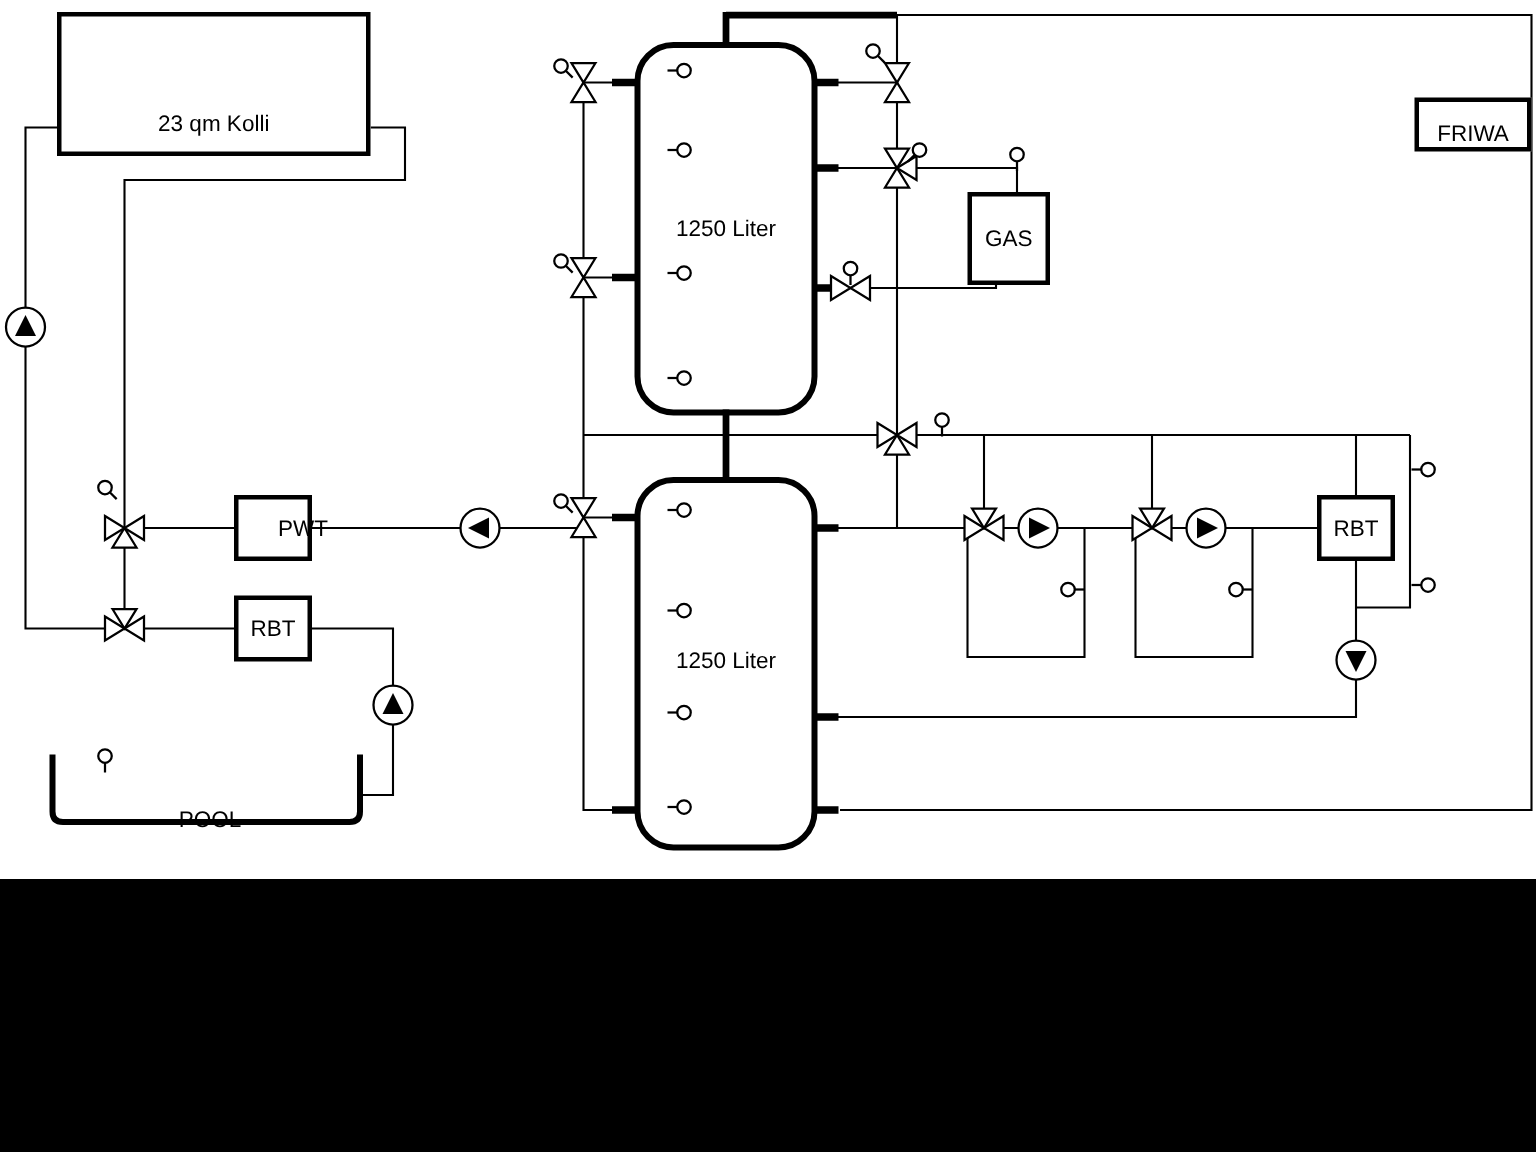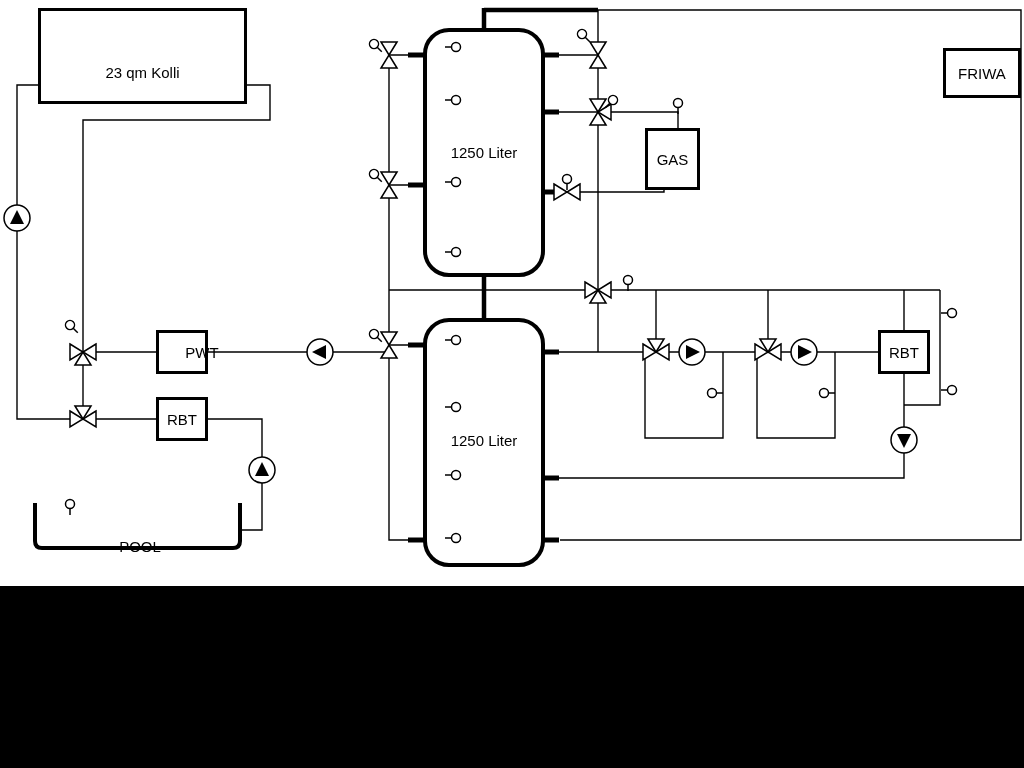--- a/index.html
+++ b/index.html
@@ -8,21 +8,21 @@
   #stage { position:absolute; left:0; top:0; width:1024px; height:768px; background:#fff; }
   svg.canvas { position:absolute; left:0; top:0; }
   .pipe { fill:none; stroke:#000; stroke-width:1.4px; }
   .stub { fill:none; stroke:#000; stroke-width:5px; }
   .mainpipe { fill:none; stroke:#000; stroke-width:4.5px; }
   .tank { fill:#fff; stroke:#000; stroke-width:4px; }
   .pool-shape { fill:none; stroke:#000; stroke-width:4px; }
   .sym { fill:#fff; stroke:#000; stroke-width:1.5px; stroke-linejoin:miter; }
   .box { position:absolute; background:#fff; border:3px solid #000; display:flex;
          align-items:center; justify-content:center; font-size:15px; color:#000; }
-  .box.bottom-label { align-items:flex-end; padding-bottom:20px; }
+  .box.bottom-label { align-items:flex-end; padding-bottom:10px; }
   .label { position:absolute; font-size:15px; color:#000; text-align:center; }
   #black-bar { position:absolute; left:0; top:586px; width:1024px; height:182px; background:#000; }
 </style>
 </head>
 <body>
 
 <div id="stage">
 
   <svg class="canvas" width="1024" height="586" viewBox="0 0 1024 586">
     <defs>
@@ -243,21 +243,21 @@
   </svg>
 
   <div class="box bottom-label" style="left:38px; top:8px; width:209px; height:96px;">
     <span>23 qm Kolli</span>
   </div>
 
   <div class="box" style="left:645px; top:128px; width:55px; height:62px;">
     <span>GAS</span>
   </div>
 
-  <div class="box" style="left:943px; top:48px; width:78px; height:50px;">
+  <div class="box" style="left:943px; top:65px; width:78px; height:36px;align-items:flex-end;">
     <span>FRIWA</span>
   </div>
 
   <div class="box" style="left:156px; top:330px; width:52px; height:44px;padding-left:40px;">
     <span>PWT</span>
   </div>
 
   <div class="box" style="left:156px; top:397px; width:52px; height:44px;">
     <span>RBT</span>
   </div>

